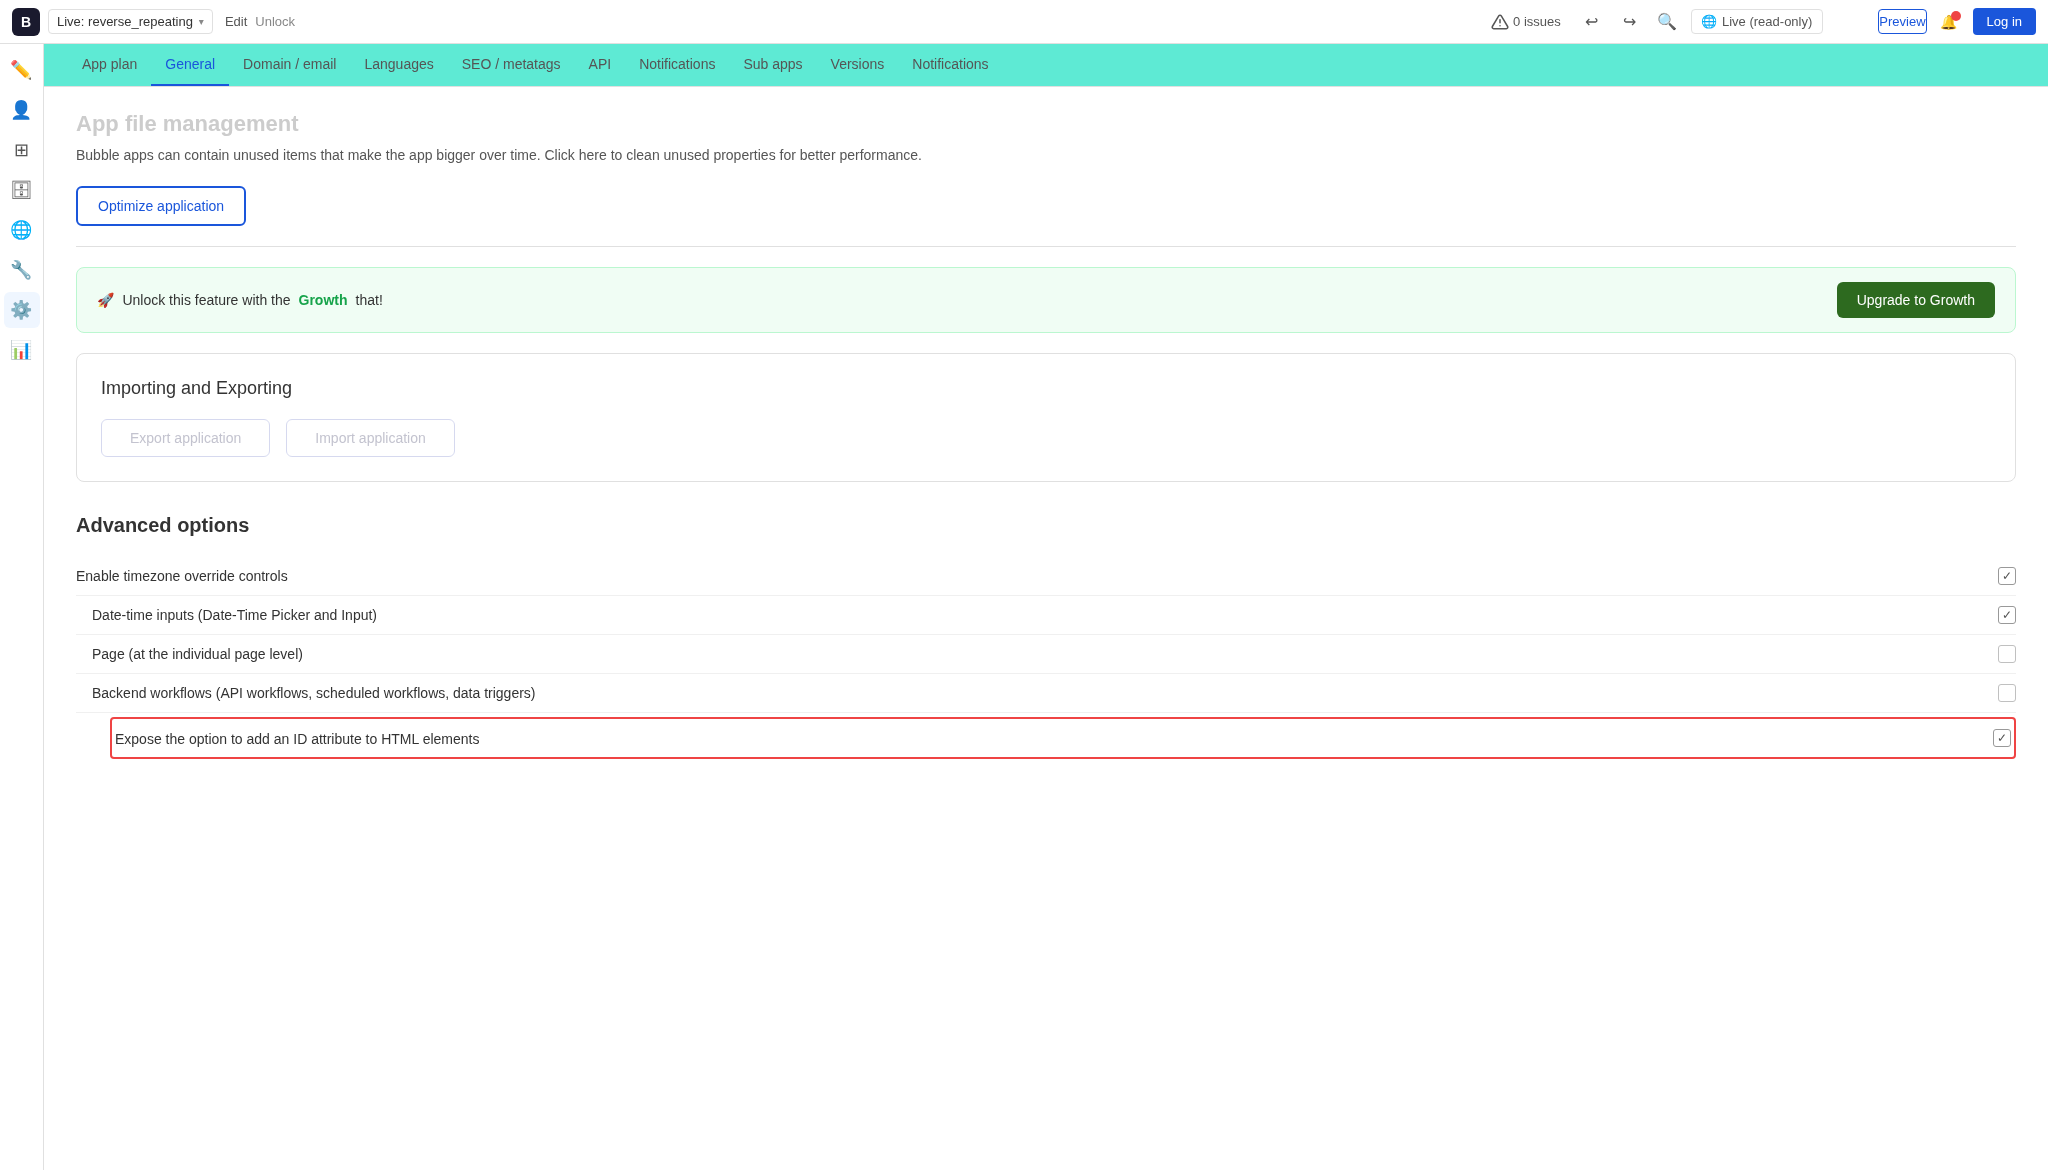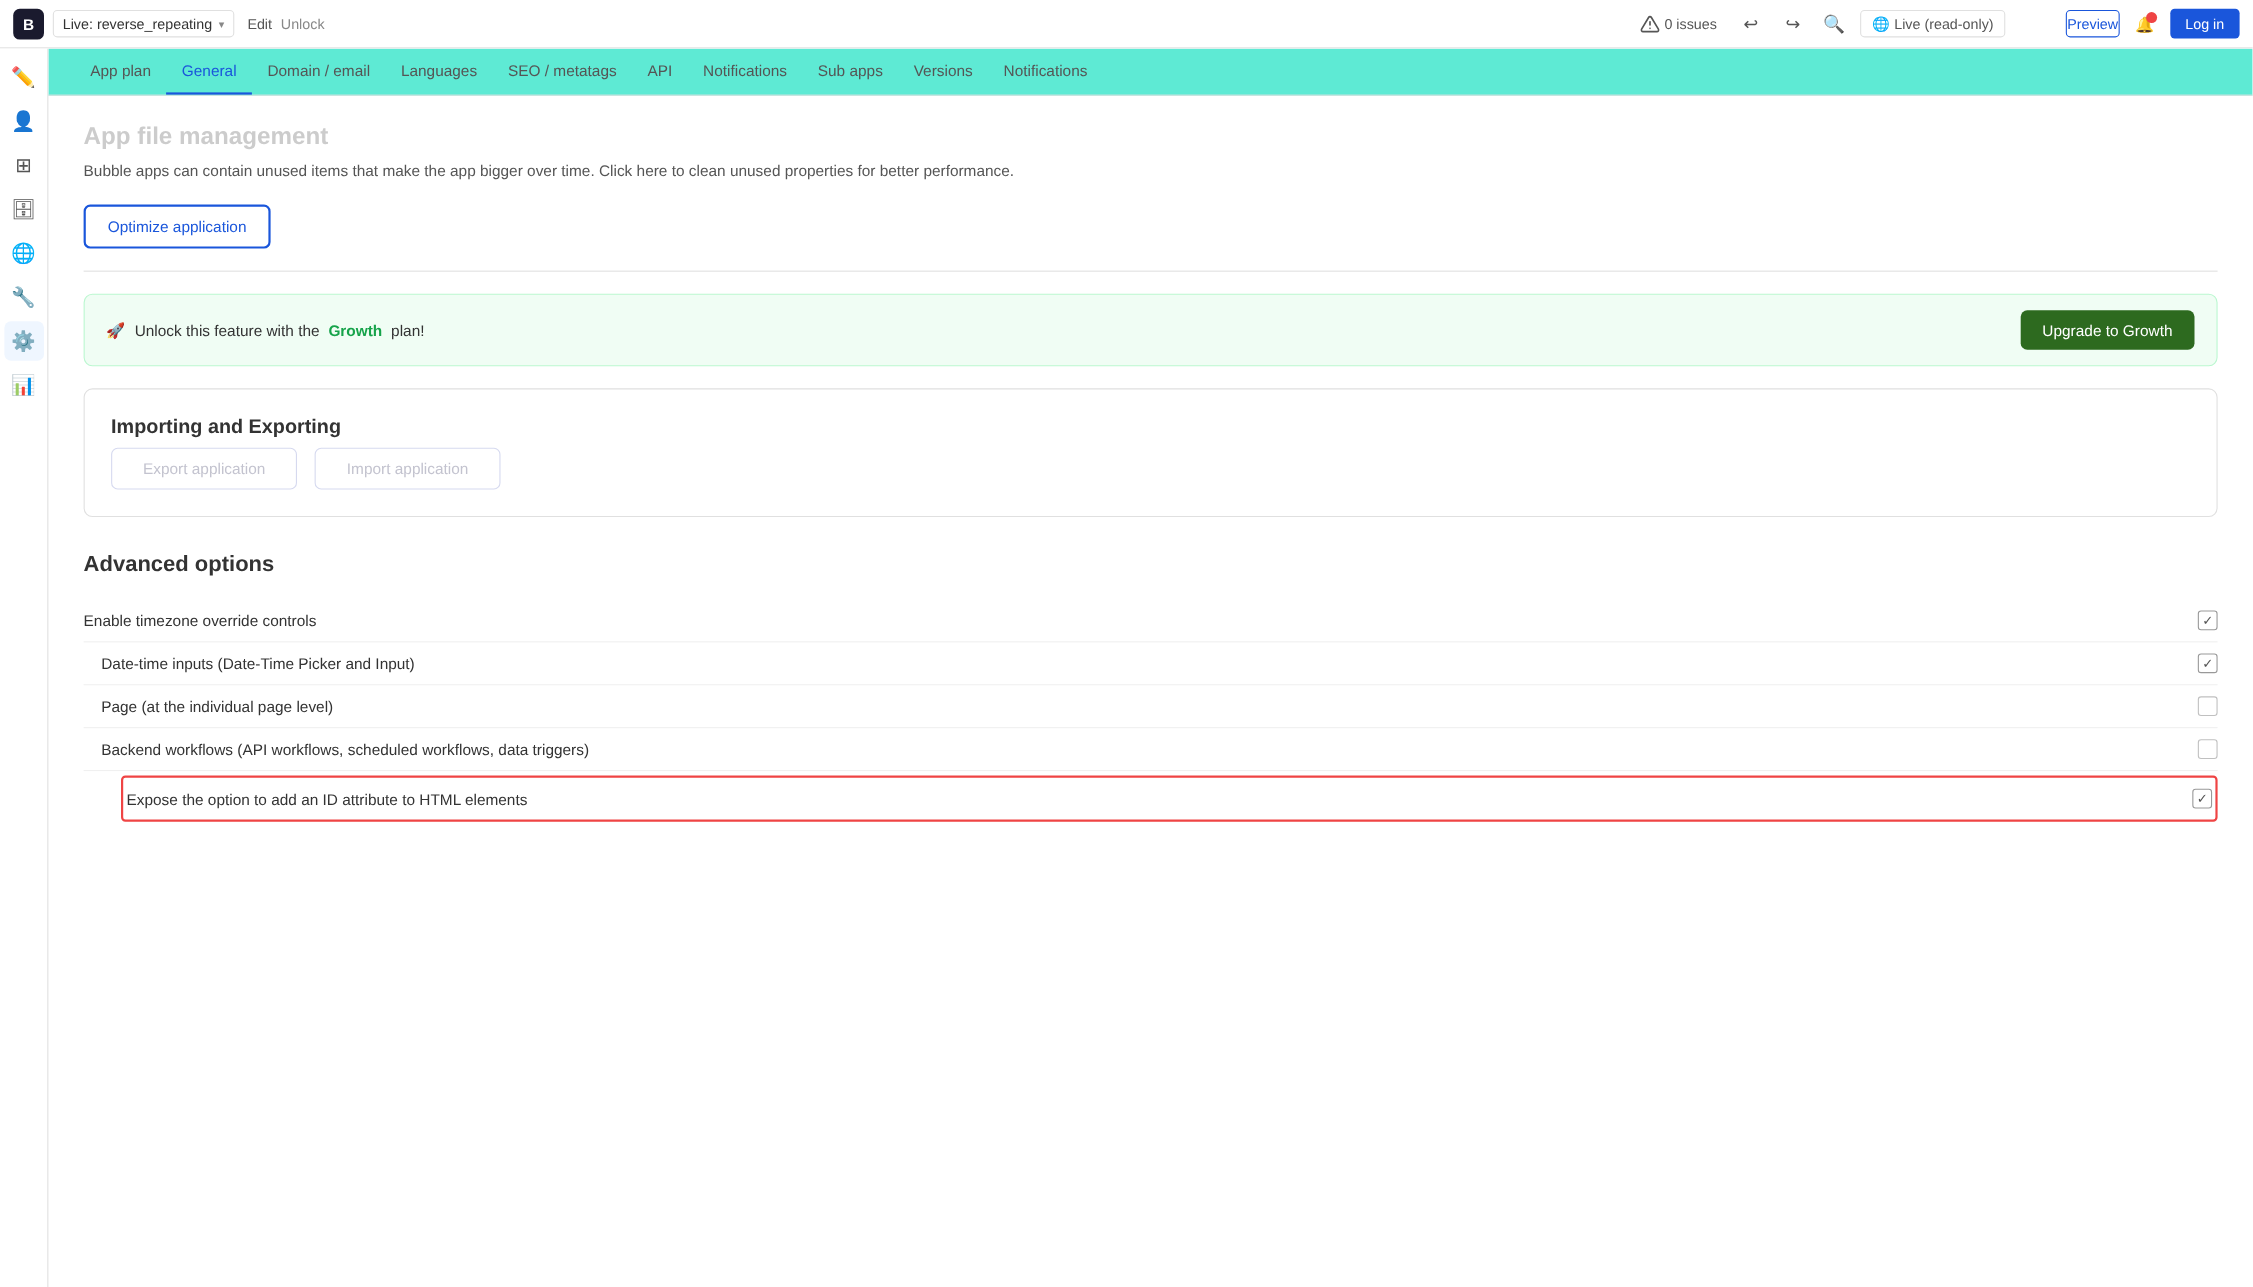--- a/index.html
+++ b/index.html
@@ -49,21 +49,21 @@
     .optimize-btn { padding: 10px 20px; border: 2px solid #1a56db; color: #1a56db; background: #fff; border-radius: 6px; font-size: 14px; cursor: pointer; font-weight: 500; }
 
     
     .growth-banner { background: #f0fdf4; border: 1px solid #bbf7d0; border-radius: 8px; padding: 14px 20px; display: flex; align-items: center; justify-content: space-between; margin-bottom: 20px; }
     .growth-banner-text { font-size: 14px; color: #333; display: flex; align-items: center; gap: 8px; }
     .growth-text-bold { color: #16a34a; font-weight: 600; }
     .upgrade-btn { background: #2d6a1f; color: #fff; border: none; padding: 10px 20px; border-radius: 6px; font-size: 14px; cursor: pointer; font-weight: 500; white-space: nowrap; }
 
     
     .import-export-section { border: 1px solid #e0e0e0; border-radius: 8px; padding: 24px; margin-bottom: 32px; position: relative; }
-    .import-export-title { font-size: 18px; font-weight: 700; margin-bottom: 8px; color: #333; }
+    .import-export-title { font-size: 18px; font-weight: 400; margin-bottom: 20px; color: #333; }
     .import-export-buttons { display: flex; gap: 16px; }
     .export-btn, .import-btn { padding: 10px 28px; border: 1px solid #c5cae9; color: #aab; background: #fff; border-radius: 6px; font-size: 14px; cursor: not-allowed; font-weight: 400; opacity: 0.7; }
 
     
     .advanced-title { font-size: 20px; font-weight: 700; margin-bottom: 20px; color: #333; }
     .option-row { display: flex; align-items: center; justify-content: space-between; padding: 10px 0; border-bottom: 1px solid #f0f0f0; }
     .option-row:last-child { border-bottom: none; }
     .option-label { font-size: 14px; color: #333; }
     .option-label-sub { font-size: 14px; color: #333; padding-left: 16px; }
     .checkbox { width: 18px; height: 18px; border: 1.5px solid #c0c0c0; border-radius: 3px; display: flex; align-items: center; justify-content: center; cursor: pointer; flex-shrink: 0; }
@@ -159,21 +159,21 @@
       <button class="optimize-btn">Optimize application</button>
 
       <hr class="divider">
 
       
       <div class="growth-banner">
         <div class="growth-banner-text">
           <span>🚀</span>
           <span>Unlock this feature with the</span>
           <span class="growth-text-bold">Growth</span>
-          <span>plan!</span>
+          <span>that!</span>
         </div>
         <button class="upgrade-btn">Upgrade to Growth</button>
       </div>
 
       
       <div class="import-export-section">
         <h3 class="import-export-title">Importing and Exporting</h3>
         <div class="import-export-buttons">
           <button class="export-btn">Export application</button>
           <button class="import-btn">Import application</button>

